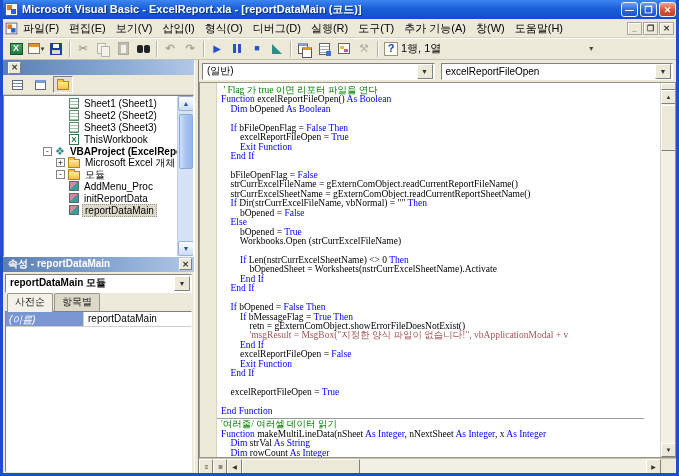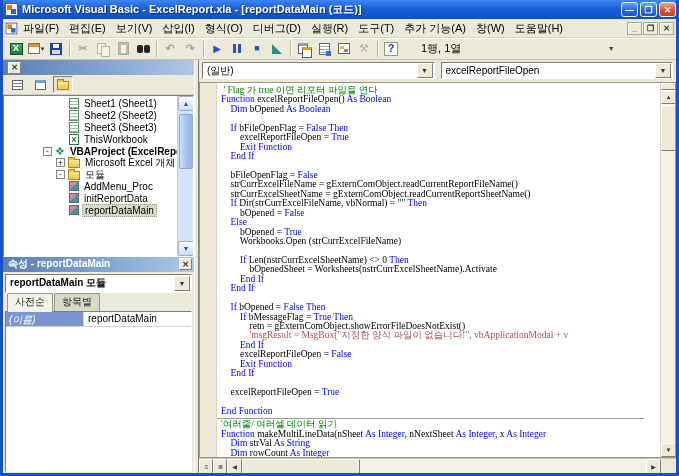--- a/index.html
+++ b/index.html
@@ -34,21 +34,21 @@
     box-shadow:inset 1px 1px 0 #fff; font-size:8px; font-weight:bold; color:#333;
     display:flex; align-items:center; justify-content:center; margin-left:1px; }
 
   
   .toolbar { height:22px; background:#ECE9D8; display:flex; align-items:center; padding:0 3px;
     border-bottom:1px solid #c6c2ae; box-shadow:inset 0 1px 0 #fff; }
   .tbtn { width:20px; height:18px; display:flex; align-items:center; justify-content:center; gap:1px; border:1px solid transparent; }
   .tbtn.dis { filter:grayscale(1) opacity(.4); }
   .tsep { width:1px; height:16px; background:#b8b4a2; box-shadow:1px 0 0 #fff; margin:0 3px; }
   .tcaret { font-size:7px; color:#333; }
-  .tstatus { font-size:11px; color:#000; margin-left:20px; white-space:nowrap; }
+  .tstatus { font-size:11px; color:#000; margin-left:0; white-space:nowrap; }
   .tb-overflow { margin-left:148px; font-size:8px; color:#444; }
 
   
   .ico { display:flex; align-items:center; justify-content:center; font-size:10px; line-height:1; }
   .ico-excel { width:13px; height:12px; background:linear-gradient(180deg,#49ab68,#1f7a41); color:#fff; font-weight:bold; font-size:9px; border:1px solid #14532a; }
   .ico-form { width:12px; height:11px; background:linear-gradient(180deg,#e8912a 0 3px,#fdfcee 3px); border:1px solid #777; }
   .ico-floppy { width:12px; height:12px; background:#1f3f9f; position:relative; }
   .ico-floppy::before { content:""; position:absolute; top:1px; left:3px; width:6px; height:4px; background:#fff; }
   .ico-floppy::after { content:""; position:absolute; bottom:1px; left:2px; width:8px; height:4px; background:#d8d8d8; }
   .ico-copy { width:12px; height:12px; position:relative; }
@@ -127,21 +127,21 @@
   .proptabs { height:17px; display:flex; align-items:flex-end; padding:2px 4px 0 4px; gap:1px; }
   .ptab { font-size:10px; padding:1px 7px 2px 7px; border:1px solid #9a9686; border-bottom:none; border-radius:2px 2px 0 0; background:#ddd9c8; color:#222; }
   .ptab.active { background:#f4f2e8; position:relative; top:1px; padding-bottom:3px; }
   .propgrid { flex:1; margin:0 2px 2px 2px; background:#fff; border:1px solid #808080; border-right-color:#fff; border-bottom-color:#fff; overflow:hidden; }
   .prow { display:flex; height:15px; border-bottom:1px solid #d4d0c8; font-size:10px; }
   .pname { width:78px; flex:0 0 78px; background:#7a96d0; color:#fff; padding:1px 3px; border-right:1px solid #d4d0c8; white-space:nowrap;font-style:italic; }
   .pval { flex:1; padding:1px 4px; white-space:nowrap; }
 
   
   .codecol { flex:1; display:flex; flex-direction:column; background:#ECE9D8; border-left:1px solid #808080; }
-  .codetop { height:22px; display:flex; align-items:flex-start; gap:6px; padding:2px 3px; }
+  .codetop { height:22px; display:flex; align-items:center; gap:6px; padding:2px 3px; }
   .cdrop { flex:1; height:17px; background:#fff; border:1px solid #808080; border-right-color:#fff; border-bottom-color:#fff; display:flex; align-items:center; }
   .cdrop .cdtext { flex:1; font-size:10px; padding:0 4px; white-space:nowrap; overflow:hidden; }
   .codebody { flex:1; position:relative; background:#fff; border:1px solid #9a9686; overflow:hidden; }
   .codemargin { position:absolute; left:0; top:0; bottom:0; width:17px; background:#ECE9D8; border-right:1px solid #d8d4c2; }
   .codecontent { position:absolute; left:17px; top:0; right:15px; bottom:0; padding:3px 16px 0 4px; overflow:hidden;
     font-family:Liberation Serif, serif; font-size:9.5px; line-height:9.45px; }
   .cline { white-space:pre; height:9.45px; }
   .c-n { color:#000000; } .c-k { color:#0000ff; } .c-c { color:#008200; } .c-r { color:#a65454; }
   .pdiv { border-top:1px solid #9a9a9a; margin:2px 0 1px -4px; height:0; }
 

